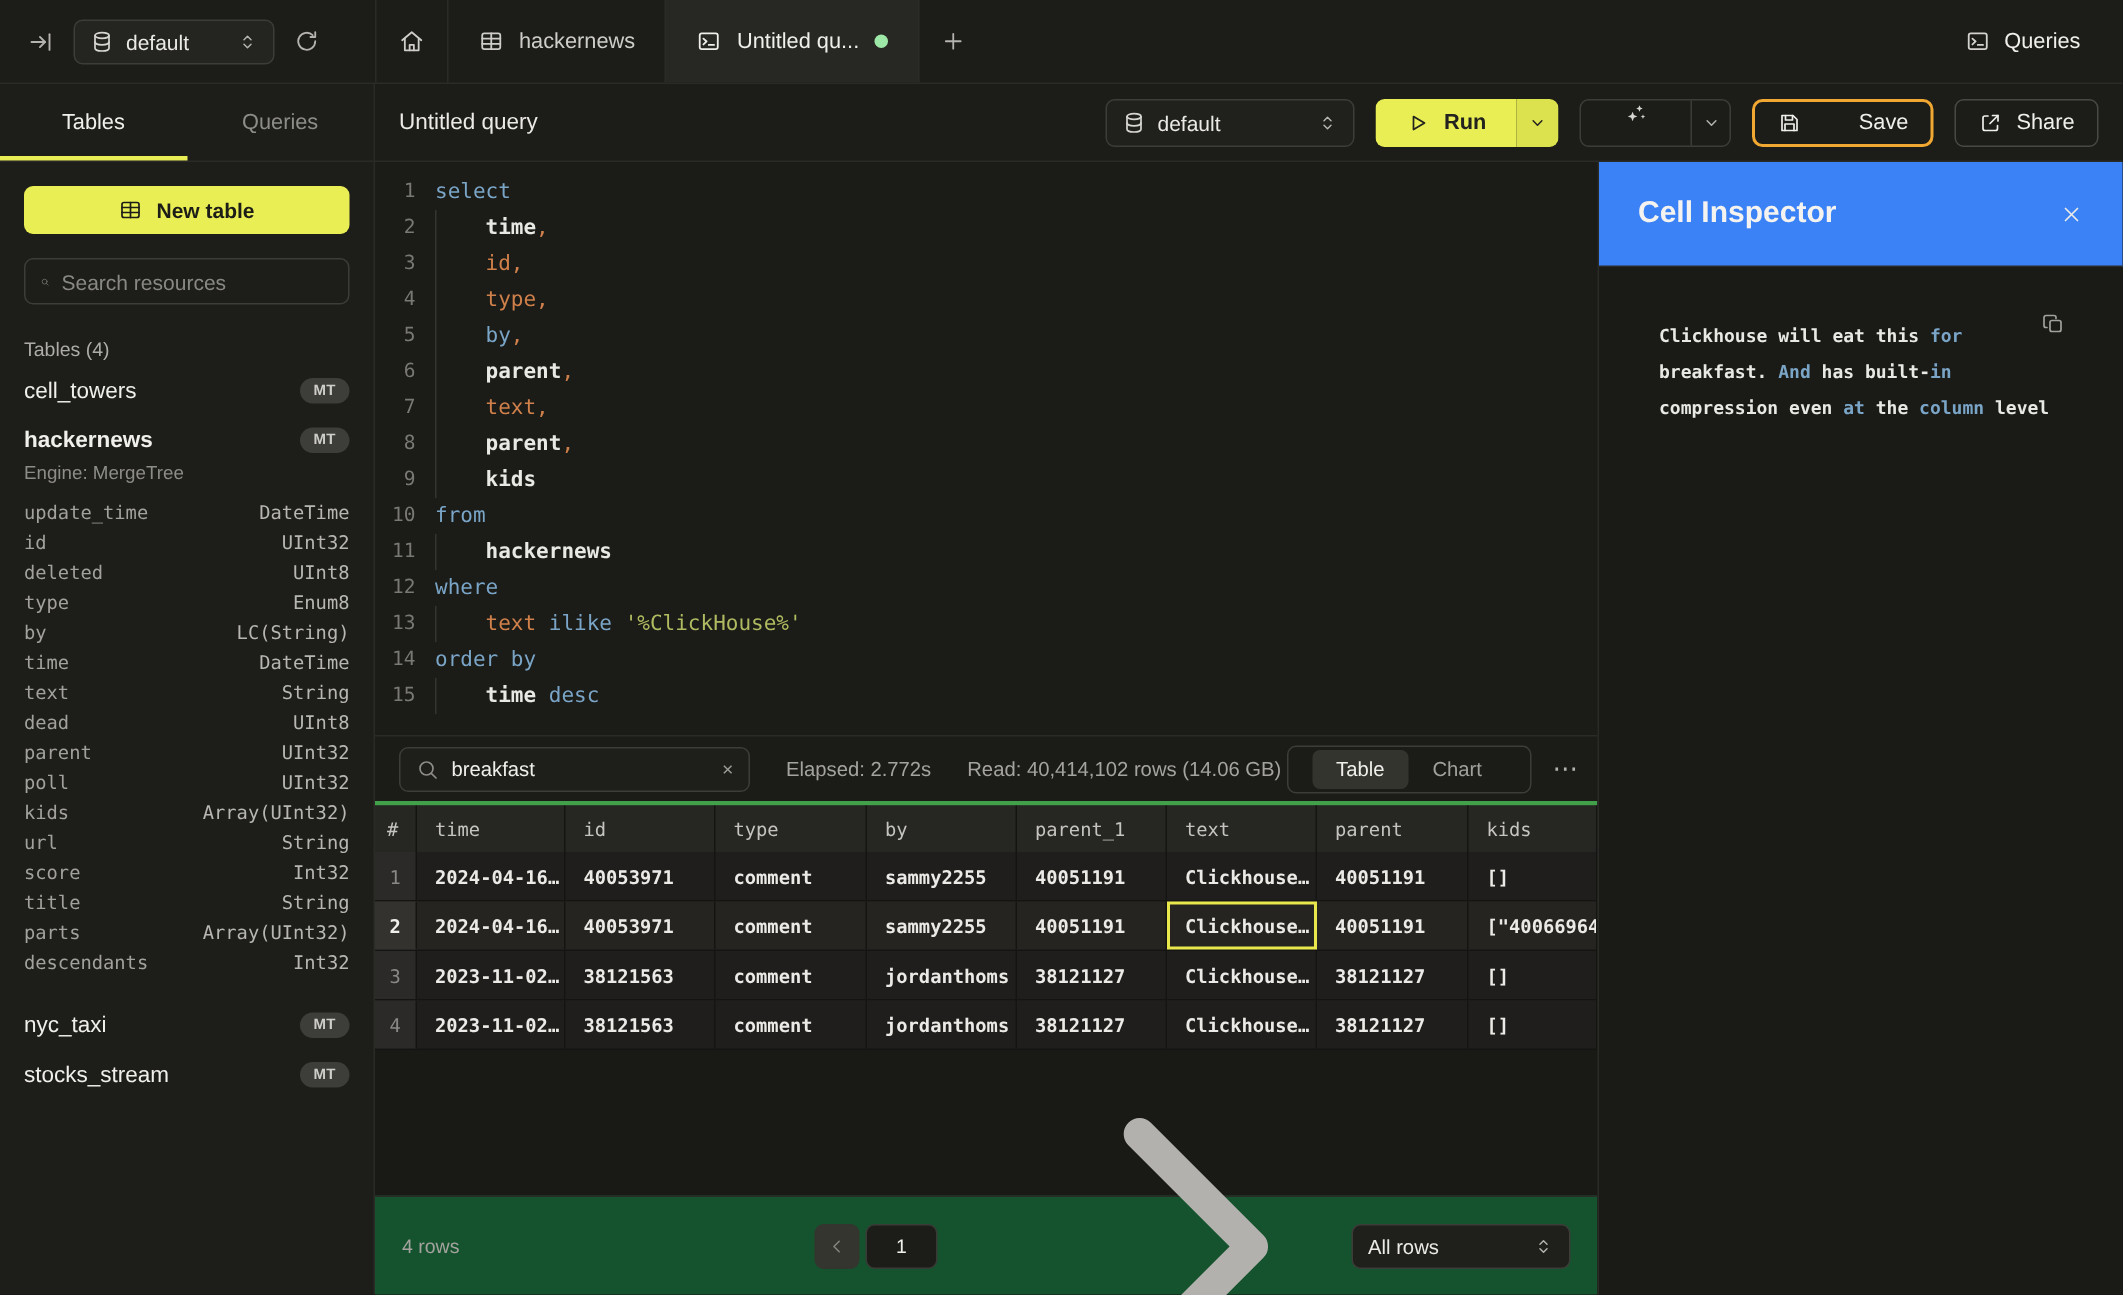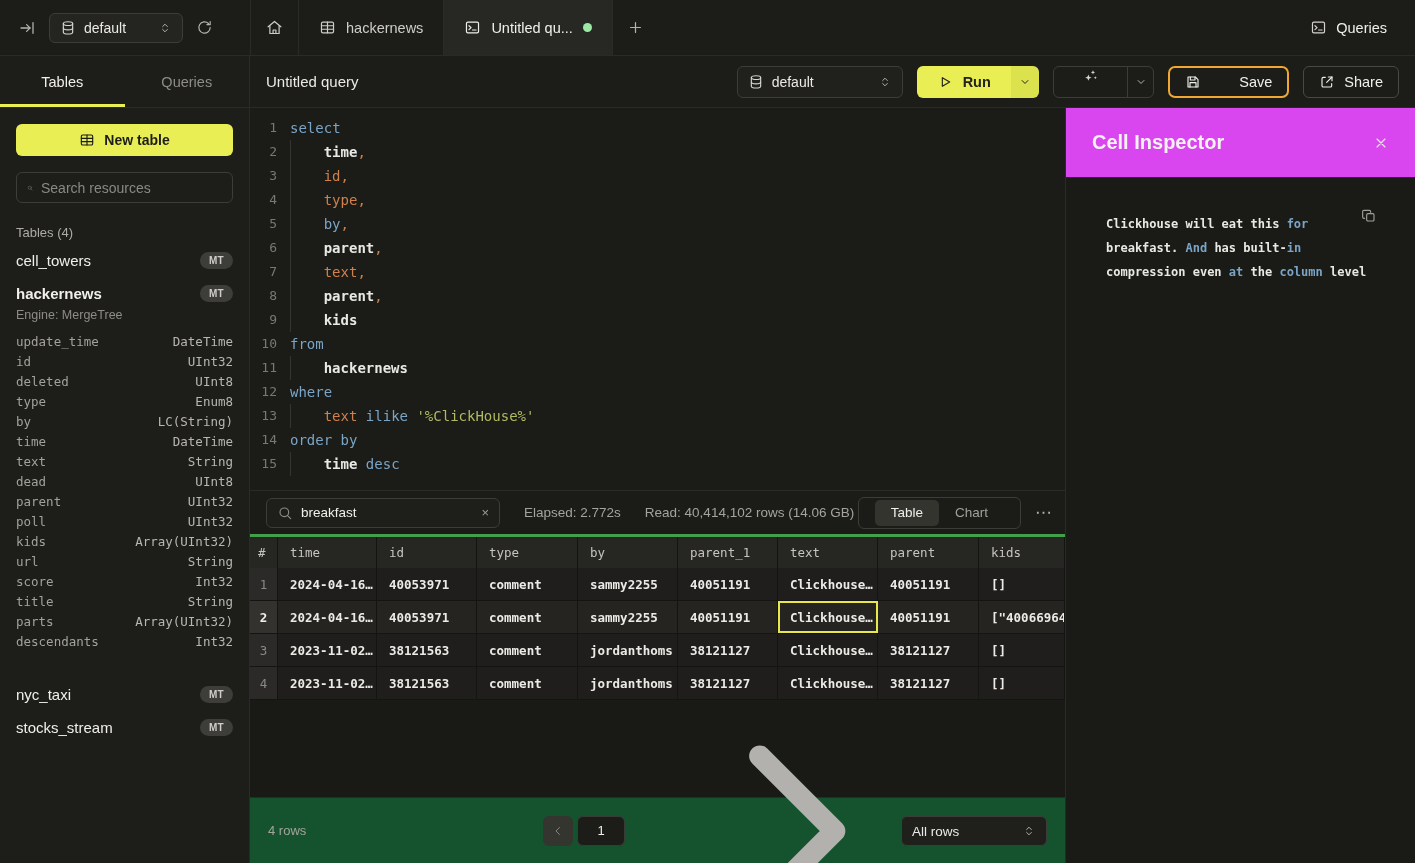--- a/index.html
+++ b/index.html
@@ -48,21 +48,21 @@
     font-size:14px; font-family:"Liberation Sans", sans-serif; }
   .sb-search input::placeholder { color:#8a8884; }
   .sb-section { margin-top:22px; font-size:13px; color:#aeaca8; }
   .tbl-list { margin-top:4px; }
   .tbl-row { display:flex; align-items:center; justify-content:space-between; padding:8px 0; cursor:pointer; }
   .tbl-row .nm { font-size:15px; color:#f0efec; }
   .tbl-row.expanded .nm { font-weight:bold; }
   .mt-badge { background:#3d3d39; color:#cfcdc9; font-size:10px; font-weight:bold;
     padding:3px 9px; border-radius:10px; letter-spacing:.3px; }
   .engine-line { font-size:12.5px; color:#8e8c88; margin:-2px 0 10px 0; }
-  .schema { margin-bottom:26px; }
+  .schema { margin-bottom:15px; }
   .schema-row { display:flex; justify-content:space-between; font-size:12.5px; line-height:20px; }
   .schema-row .cn { color:#a3a19d; }
   .schema-row .ct { color:#b8b6b2;padding-left:48px; }
 
   
   .qtoolbar { position:absolute; left:250px; top:56px; width:1165px; height:52px; background:#1c1c19;
     border-bottom:1px solid #2a2a26; display:flex; align-items:center; }
   .qtitle { font-size:15px; color:#eceae6; margin-left:16px; }
   .qt-spacer { flex:1; }
   .qt-right { display:flex; align-items:center; gap:14px; margin-right:16px; }
@@ -139,21 +139,21 @@
   .pg-page input { width:100%; height:100%; background:transparent; border:none; outline:none;
     color:#f0efec; font-size:13px; text-align:center; font-family:"Liberation Sans", sans-serif; }
   .pg-next { color:#b3b1ad; margin-left:12px; cursor:pointer; }
   .pg-prev .icon, .pg-next .icon { width:14px; height:14px; }
   .rows-select { position:absolute; right:18px; top:18px; width:146px; height:30px; }
   .rows-select .select-box { width:100%; height:30px; background:#1f1f1c; justify-content:space-between; }
 
   
   .panel { position:absolute; left:1065px; top:108px; width:350px; height:755px; background:#1a1a17;
     border-left:1px solid #2a2a26; }
-  .pn-head { height:70px; background:#d946ef; border-bottom:1px solid #2a2a26; display:flex;
+  .pn-head { height:70px; background:#3b82f6; border-bottom:1px solid #2a2a26; display:flex;
     align-items:center; justify-content:space-between; padding:0 26px; }
   .pn-title { font-size:20px; font-weight:bold; color:#f4f3f0; }
   .pn-close { color:#eceae6; cursor:pointer; }
   .pn-content { position:relative; padding:34px 36px 0 40px; }
   .pn-copy { position:absolute; right:38px; top:30px; color:#a0a09c; cursor:pointer; }
   .pn-text { font-family:"DejaVu Sans Mono", monospace; font-size:12px; font-weight:bold;
     line-height:24px; color:#f0efec; width:274px; word-wrap:break-word; }
   .pn-text .tk-kw { font-weight:bold; }
 
   .w14 { width:14px; height:14px; } .w16 { width:16px; height:16px; }

